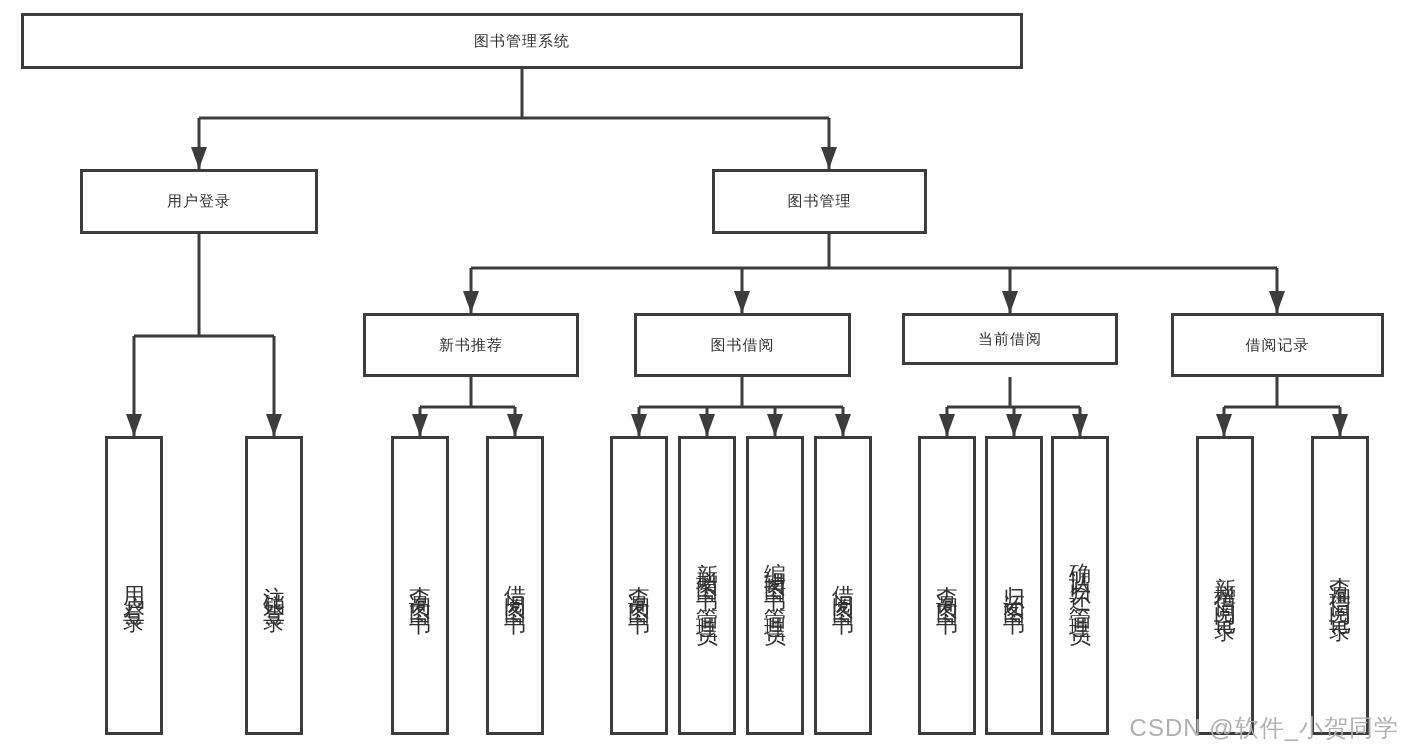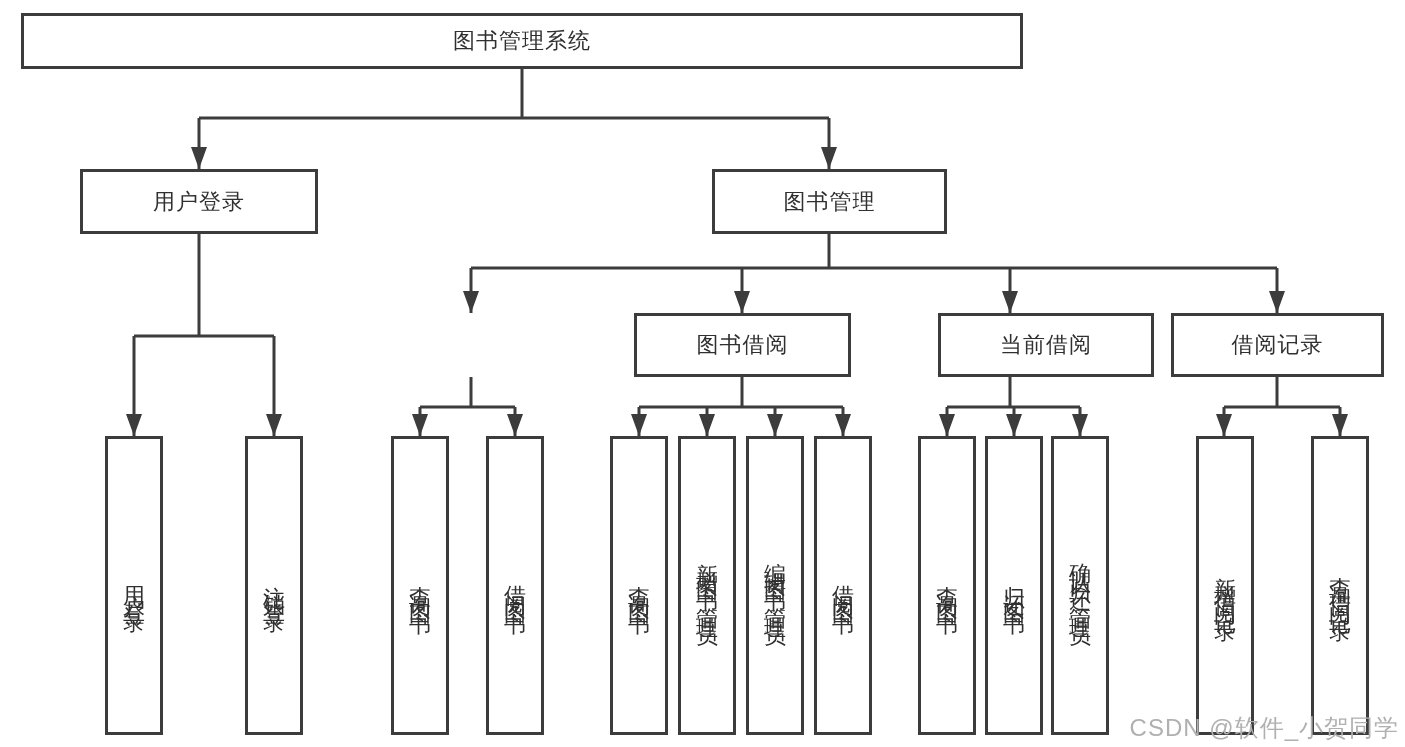--- a/index.html
+++ b/index.html
@@ -26,21 +26,21 @@
     box-sizing: border-box;
     background: #ffffff;
     border: 3px solid #3c3c3c;
     display: flex;
     align-items: center;
     justify-content: center;
     color: #303030;
     z-index: 2;
   }
   .hnode {
-    font-size: 22px;
+    font-size: 15px;
     letter-spacing: 1px;
   }
   .vnode {
     width: 58px;
     top: 436px;
     height: 299px;
   }
   .vnode .vtext {
     writing-mode: vertical-rl;
     text-orientation: mixed;
@@ -82,28 +82,31 @@
              M1216 414 L1232 414 L1224 436 Z M1332 414 L1348 414 L1340 436 Z"></path>
   </svg>
 
   <div class="node hnode" style="left:21px; top:13px; width:1002px; height:56px;">
     <span>图书管理系统</span>
   </div>
 
   <div class="node hnode" style="left:80px; top:169px; width:238px; height:65px;">
     <span>用户登录</span>
   </div>
-  <div class="node hnode" style="left:712px; top:169px; width:235px; height:65px;">
+  <div class="node hnode" style="left:712px; top:169px; width:215px; height:65px;">
     <span>图书管理</span>
   </div>
 
+  <div class="node hnode" style="left:363px; top:313px; width:216px; height:64px;">
+    <span>新书推荐</span>
+  </div>
   <div class="node hnode" style="left:634px; top:313px; width:217px; height:64px;text-align:center;">
     <span>图书借阅</span>
   </div>
-  <div class="node hnode" style="left:902px; top:313px; width:216px; height:64px;margin-left:36px;">
+  <div class="node hnode" style="left:902px; top:313px; width:216px; height:52px;">
     <span>当前借阅</span>
   </div>
   <div class="node hnode" style="left:1171px; top:313px; width:213px; height:64px;">
     <span>借阅记录</span>
   </div>
 
   <div class="node vnode" style="left:105px;">
     <span class="vtext">用户登录</span>
   </div>
   <div class="node vnode" style="left:245px;">

